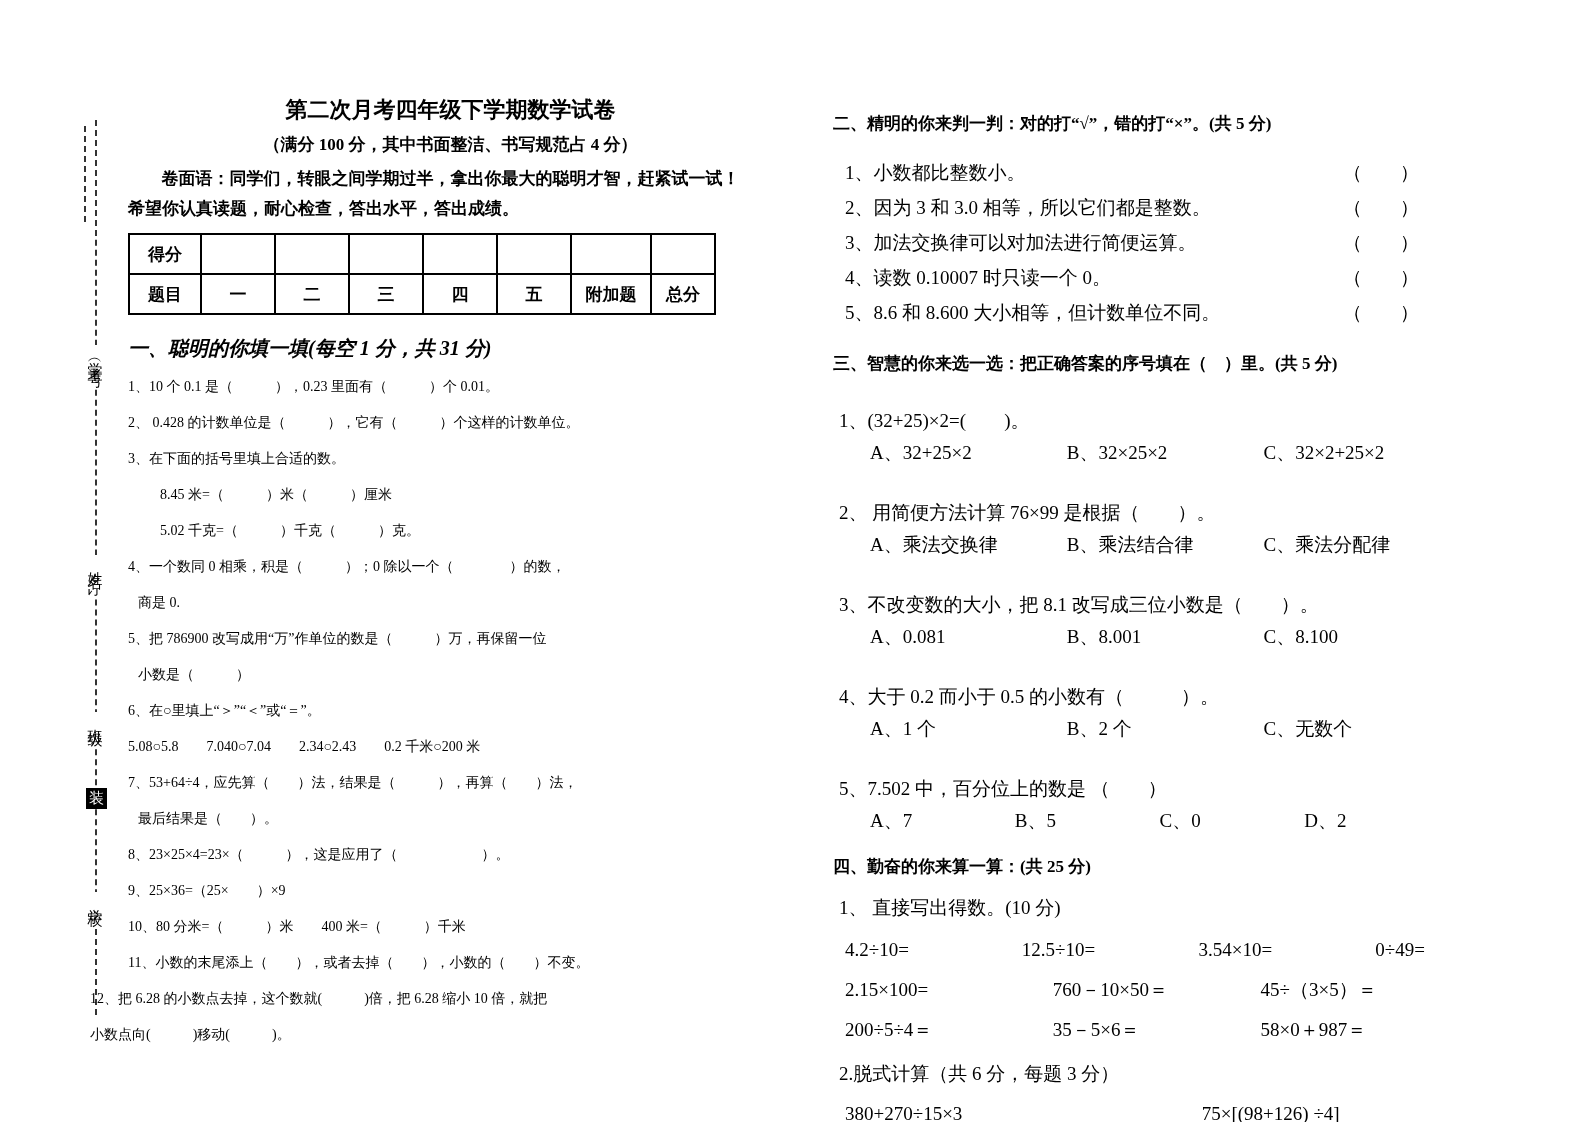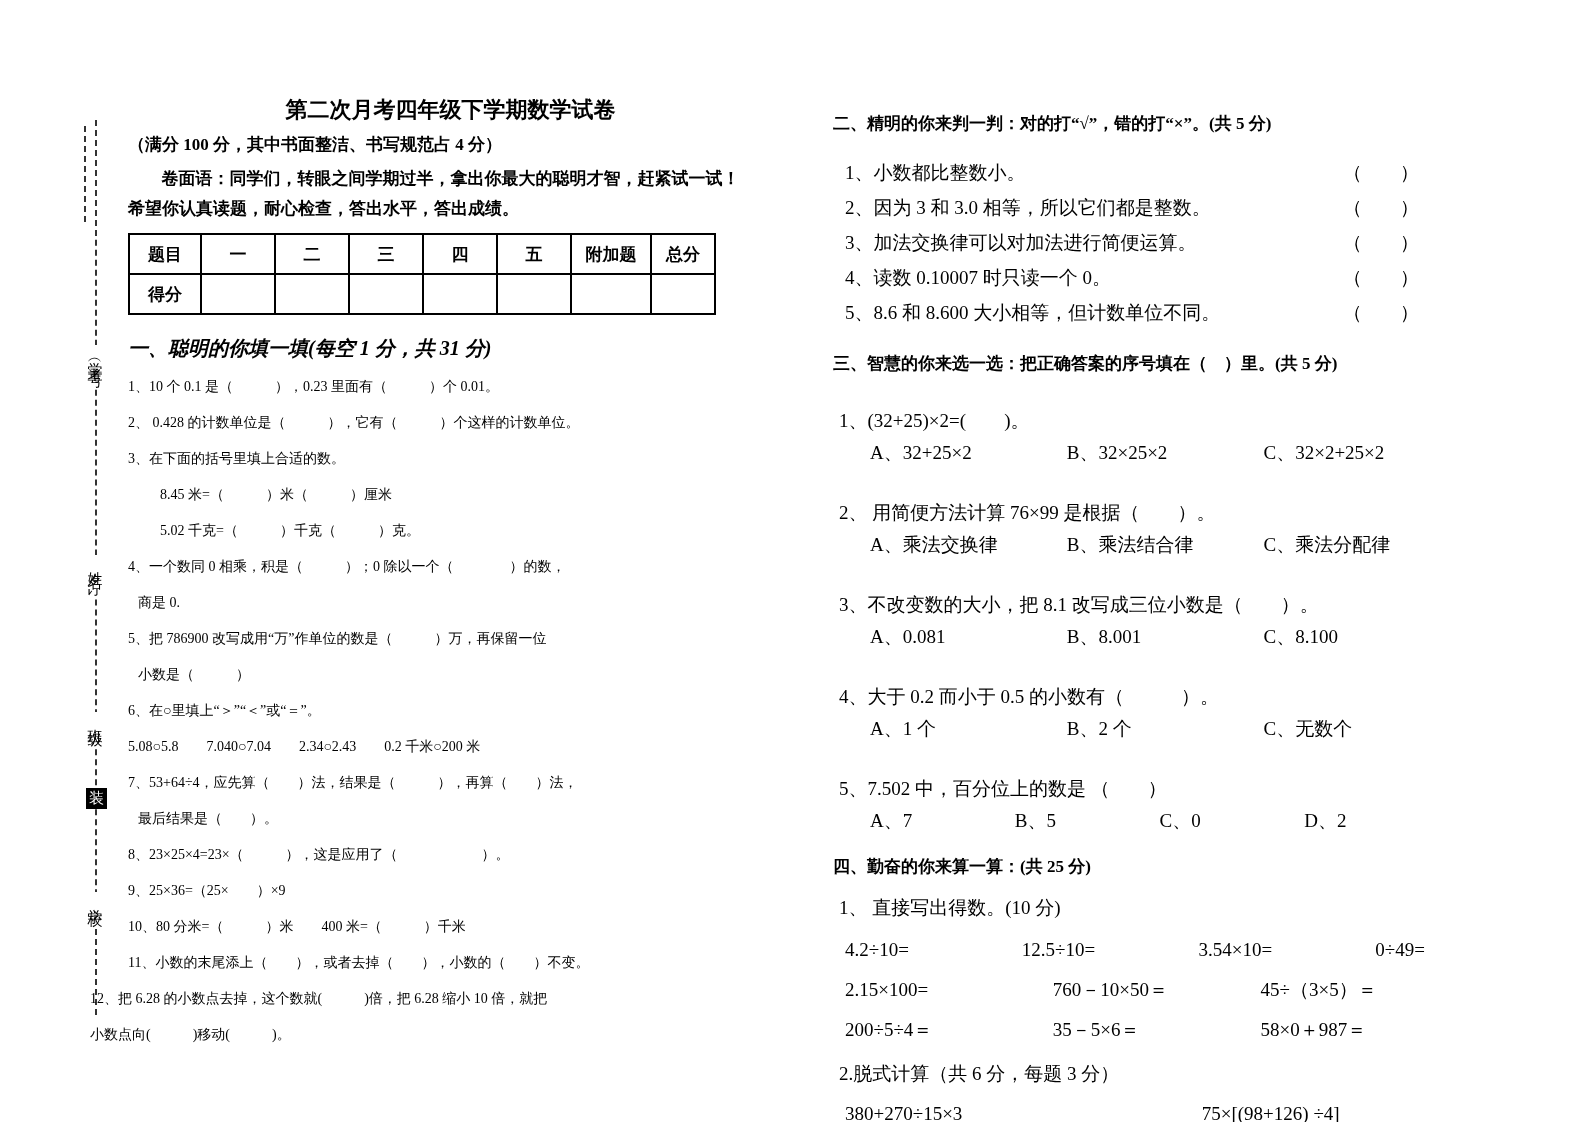--- a/index.html
+++ b/index.html
@@ -17,21 +17,21 @@
   .vlab {
     position:absolute; left:5px; writing-mode:vertical-rl;
     font-size:15px; background:#fff; padding:5px 0; letter-spacing:3px;
   }
   .mark { position:absolute; left:6px; font-size:15px; background:#fff; }
   .mark.m2 { background:#000; color:#fff; padding:1px 3px; }
 
   
   .col-left { position:absolute; left:128px; top:96px; width:645px; }
   .title    { font-size:22px; font-weight:bold; text-align:center; line-height:28px; }
-  .subtitle { font-size:17px; font-weight:bold; margin-top:9px; }
+  .subtitle { font-size:17px; font-weight:bold; text-align:center; margin-top:9px; }
   .intro1   { font-size:17px; font-weight:bold; text-align:center; margin-top:11px; }
   .intro2   { font-size:17px; font-weight:bold; margin-top:7px; }
   table.score { border-collapse:collapse; margin-top:13px; table-layout:fixed; width:586px; }
   table.score td {
     border:2px solid #000; height:40px; text-align:center;
     font-size:17px; overflow:hidden;
   }
   table.score td.b { font-weight:bold; }
   .h1 { font-size:20px; font-weight:bold; margin-top:20px; line-height:26px;font-style:italic; }
   .lines { margin-top:8px; font-size:14px; }
@@ -91,38 +91,38 @@
         <col style="width:74px">
         <col style="width:74px">
         <col style="width:74px">
       <col style="width:74px">
         <col style="width:74px">
         <col style="width:80px">
         <col style="width:64px">
     </colgroup>
     <tbody>
         <tr>
+      <td class="b">得分</td>
+      <td></td>
+      <td></td>
+      <td></td>
+      <td></td>
+      <td></td>
+      <td></td>
+      <td></td>
+    </tr>
+    <tr>
       <td class="b">题目</td>
       <td class="b">一</td>
       <td class="b">二</td>
       <td class="b">三</td>
       <td class="b">四</td>
       <td class="b">五</td>
       <td class="b">附加题</td>
       <td class="b">总分</td>
-    </tr>
-    <tr>
-      <td class="b">得分</td>
-      <td></td>
-      <td></td>
-      <td></td>
-      <td></td>
-      <td></td>
-      <td></td>
-      <td></td>
     </tr>
   </tbody>
     </table>
 
   <div class="h1">一、聪明的你填一填(每空 1 分，共 31 分)</div>
   <div class="lines">
     <div>1、10 个 0.1 是（　　　），0.23 里面有（　　　）个 0.01。</div>
     <div>2、 0.428 的计数单位是（　　　），它有（　　　）个这样的计数单位。</div>
     <div>3、在下面的括号里填上合适的数。</div>
     <div class="ind1">8.45 米=（　　　）米（　　　）厘米</div>

